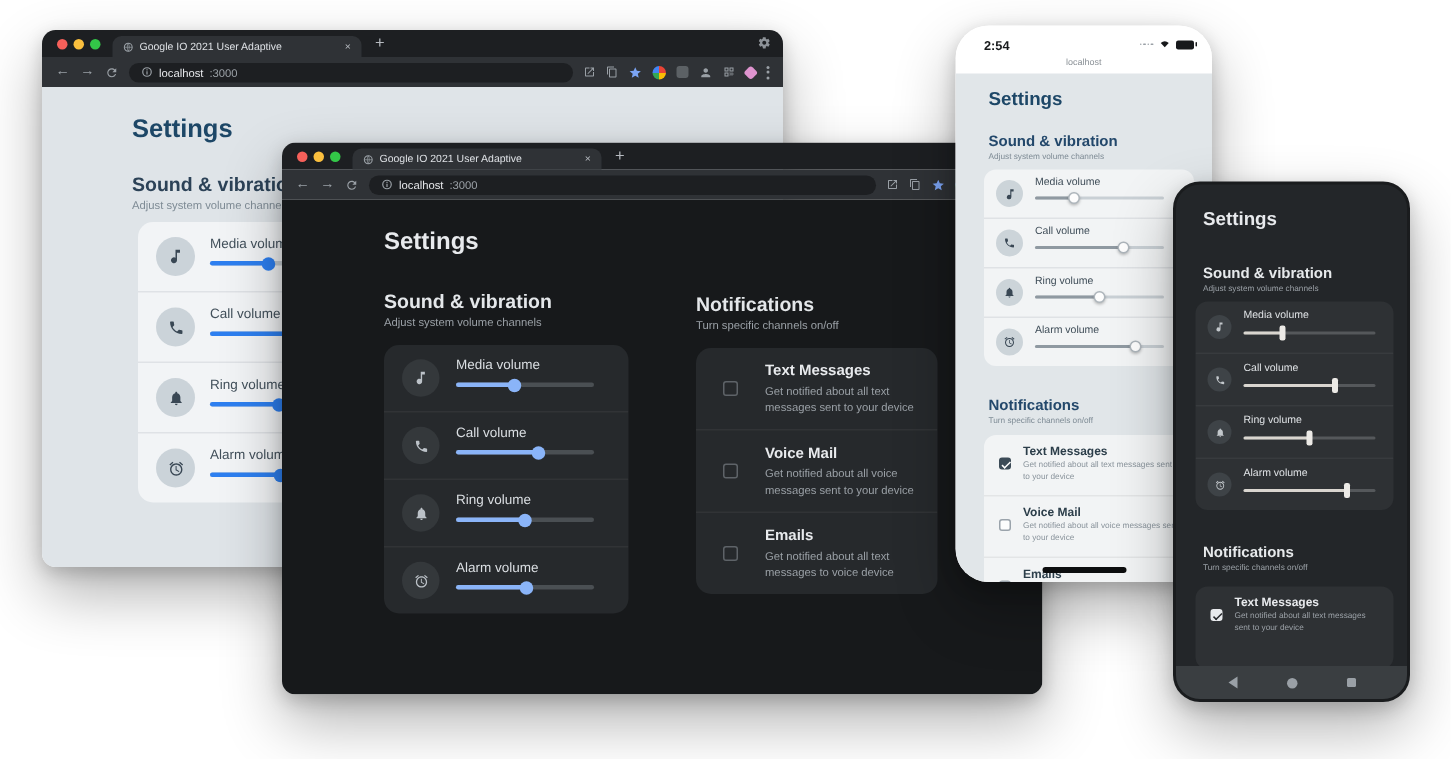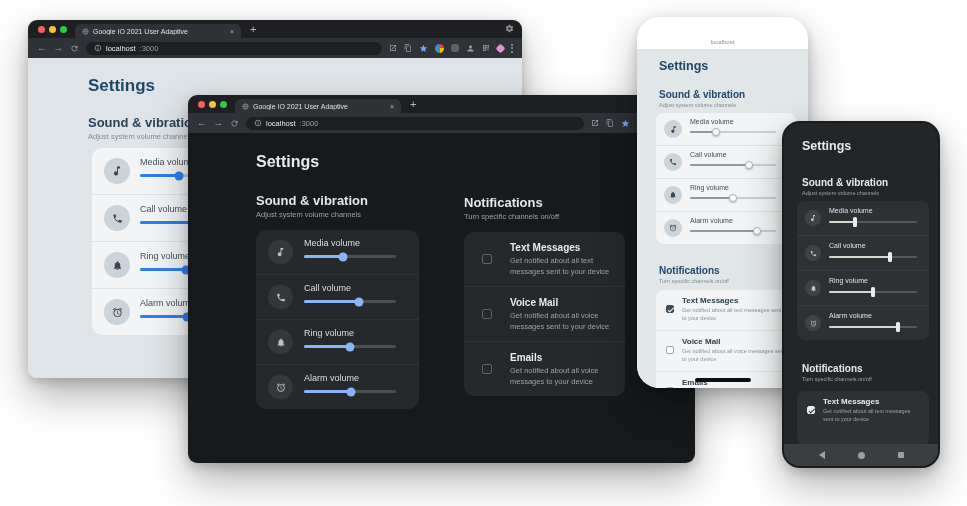--- a/index.html
+++ b/index.html
@@ -470,27 +470,44 @@
           <span class="ndesc">Get notified about all text messages sent to your device</span>
         </div>
         <div class="nrow">
           <span class="checkbox"></span>
           <span class="ntitle">Voice Mail</span>
           <span class="ndesc">Get notified about all voice messages sent to your device</span>
         </div>
         <div class="nrow">
           <span class="checkbox"></span>
           <span class="ntitle">Emails</span>
-          <span class="ndesc">Get notified about all voice messages to your device</span>
+          <span class="ndesc">Get notified about all text messages to voice device</span>
         </div>
       </div>
     </div>
   </div>
 
   <div class="window" id="phone-a">
+    <div class="statusbar">
+      <span class="time">2:54</span>
+      <span class="sticons">
+        <span class="sigdots">
+            <i></i>
+            <i></i>
+            <i></i>
+            <i></i>
+          </span>
+        <span class="ic" style="color:#17191b">
+            <svg width="9" height="7">
+              <use href="#i-wifi"></use>
+            </svg>
+          </span>
+        <span class="battery"></span>
+      </span>
+    </div>
     <div class="urlnote">localhost</div>
     <div class="pcontent">
       <div class="h1">Settings</div>
       <div class="sec-h">Sound &amp; vibration</div>
       <div class="sec-sub">Adjust system volume channels</div>
       <div class="card snd">
         <div class="vrow">
           <span class="chip">
               <svg width="9" height="9">
                 <use href="#i-note"></use>

